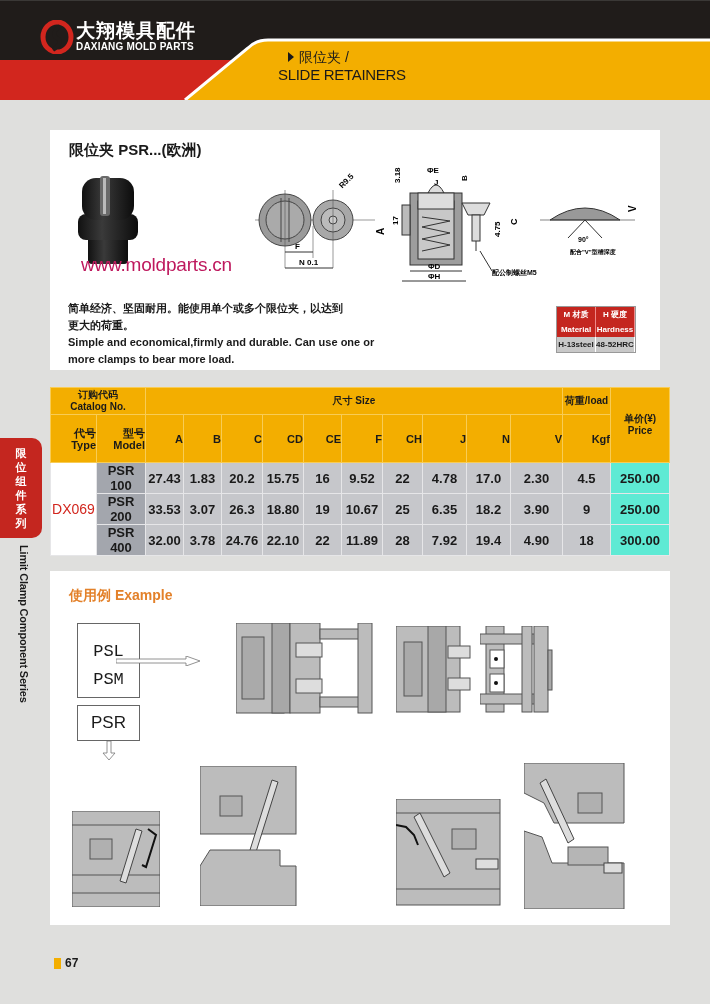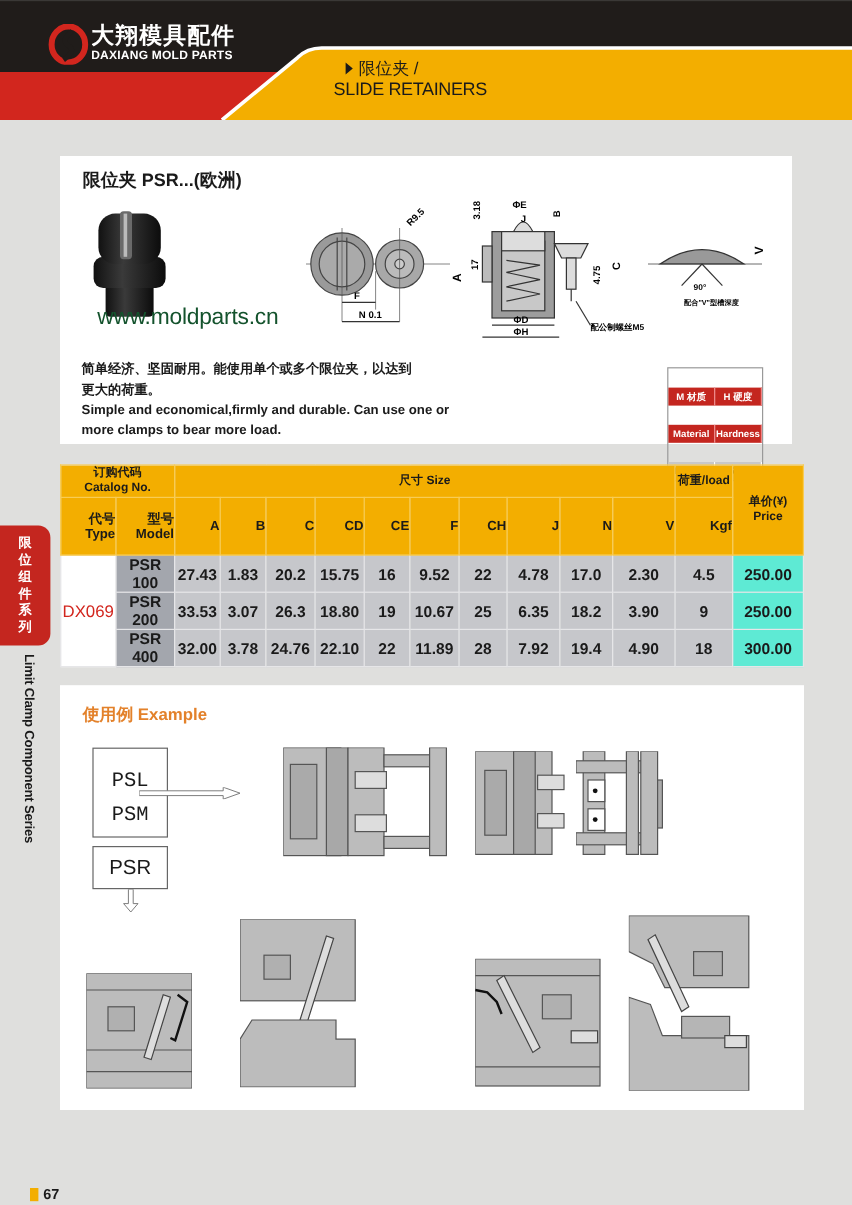--- a/index.html
+++ b/index.html
@@ -22,28 +22,28 @@
 
   
   .side-tab { position: absolute; left: 0; top: 438px; width: 42px; height: 100px; background: #c4261f; border-radius: 0 10px 10px 0; color: #fff; font-size: 11px; font-weight: bold; display: flex; flex-direction: column; align-items: center; justify-content: center; line-height: 14px; }
   .side-vertical { position: absolute; left: 16px; top: 545px; width: 14px; writing-mode: vertical-rl; font-size: 11px; font-weight: bold; color: #1a1a1a; letter-spacing: -0.2px; }
 
   
   .panel { position: absolute; background: #fff; }
   .panel-product { left: 50px; top: 130px; width: 610px; height: 240px; }
   .prod-title { position: absolute; left: 19px; top: 11px; font-size: 15px; font-weight: bold; color: #1a1a1a; }
   .prod-photo { position: absolute; left: 22px; top: 42px; width: 72px; height: 98px; }
-  .watermark { position: absolute; left: 31px; top: 124px; font-size: 19px; color: #14532d; letter-spacing: -0.2px; }
+  .watermark { position: absolute; left: 31px; top: 124px; font-size: 19px; color: #be185d; letter-spacing: -0.2px; }
   .drawing-top { position: absolute; left: 205px; top: 38px; width: 120px; height: 110px; }
   .drawing-side { position: absolute; left: 312px; top: 25px; width: 200px; height: 130px; }
   .drawing-v { position: absolute; left: 490px; top: 60px; width: 110px; height: 75px; }
   .desc { position: absolute; left: 18px; top: 170px; width: 330px; font-size: 11px; font-weight: bold; color: #1a1a1a; line-height: 17px; }
   .spec-box { position: absolute; left: 506px; top: 176px; width: 80px; border: 1px solid #999; }
   .spec-row { display: flex; }
-  .spec-row div { flex: 1; text-align: center; font-size: 8px; font-weight: bold; height: 15px; line-height: 15px; margin-top: 16px; }
+  .spec-row div { flex: 1; text-align: center; font-size: 8px; font-weight: bold; height: 15px; line-height: 15px; }
   .spec-row.hd div { background: #c4261f; color: #fff; border-right: 1px solid #e88; }
   .spec-row.val div { background: #c8c8c8; color: #1a1a1a; border-right: 1px solid #fff; }
 
   
   .table-wrap { position: absolute; left: 50px; top: 387px; width: 620px; }
   table { border-collapse: collapse; width: 100%; font-weight: bold; }
   th { background: #f3ae00; color: #1a1a1a; font-size: 10px; border: 1px solid #f8cc55; text-align: center; line-height: 12px; }
   td { font-size: 13px; text-align: center; color: #1a1a1a; height: 24px; background: #c6c7cb; border: 1px solid #e6e6e8; }
   td.model { background: #a3a6ad; }
   td.price { background: #5eead4; }
@@ -54,21 +54,21 @@
   
   .panel-example { left: 50px; top: 571px; width: 620px; height: 354px; }
   .ex-title { position: absolute; left: 19px; top: 16px; font-size: 14px; font-weight: bold; color: #e3812a; }
   .box { position: absolute; border: 1px solid #666; background: #fff; font-size: 17px; color: #1a1a1a; text-align: center; }
   .box-psl { left: 27px; top: 52px; width: 63px; height: 75px; padding-top: 14px; line-height: 28px; font-family: Liberation Mono, monospace; }
   .box-psr { left: 27px; top: 134px; width: 63px; height: 36px; line-height: 34px; }
   .arrow-right { position: absolute; left: 66px; top: 85px; width: 85px; height: 10px; }
   .arrow-down { position: absolute; left: 52px; top: 170px; width: 14px; height: 20px; }
   .mold { position: absolute; }
 
-  .footer-num { position: absolute; left: 25px; top: 956px; display: flex; align-items: center; font-size: 12px; font-weight: bold; color: #1a1a1a; margin-top: 32px; }
+  .footer-num { position: absolute; left: 54px; top: 956px; display: flex; align-items: center; font-size: 12px; font-weight: bold; color: #1a1a1a; }
   .footer-num .sq { width: 7px; height: 11px; background: #f3ae00; margin-right: 4px; }
 </style>
 </head>
 <body>
 
 <div class="page">
 
   <div class="hdr-black"></div>
   <div class="hdr-red"></div>
   <svg class="hdr-yellow" viewBox="0 0 710 100" preserveAspectRatio="none">

